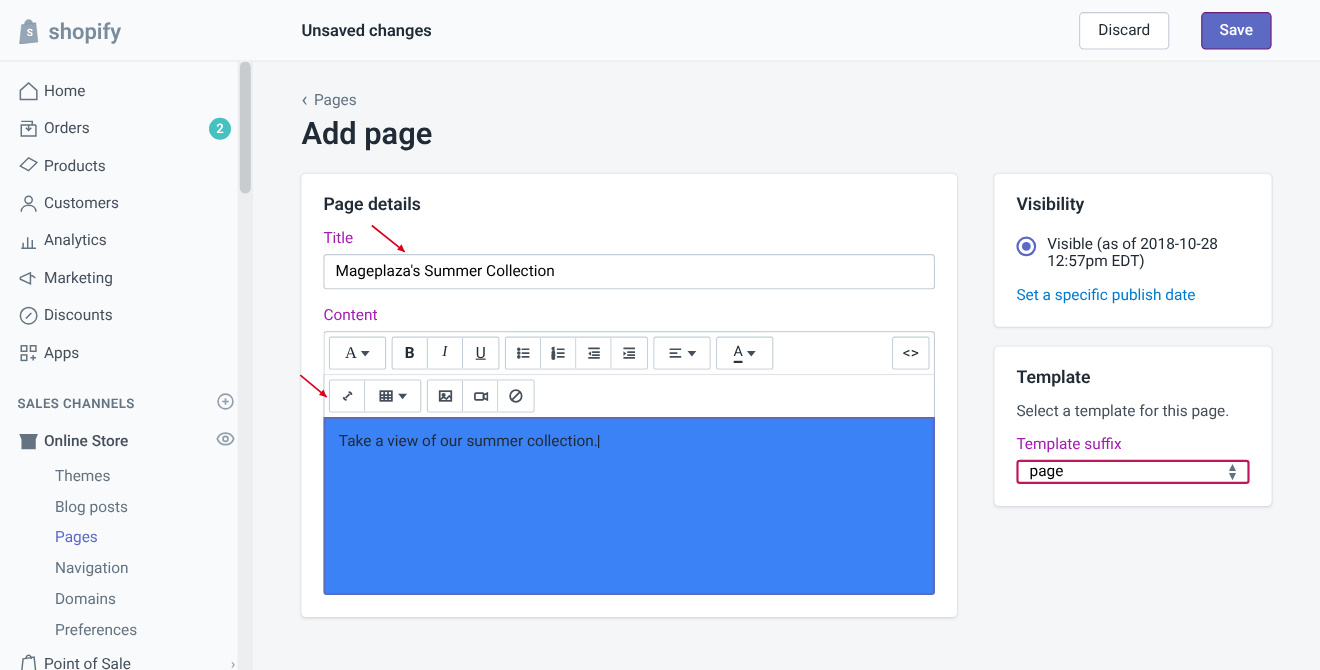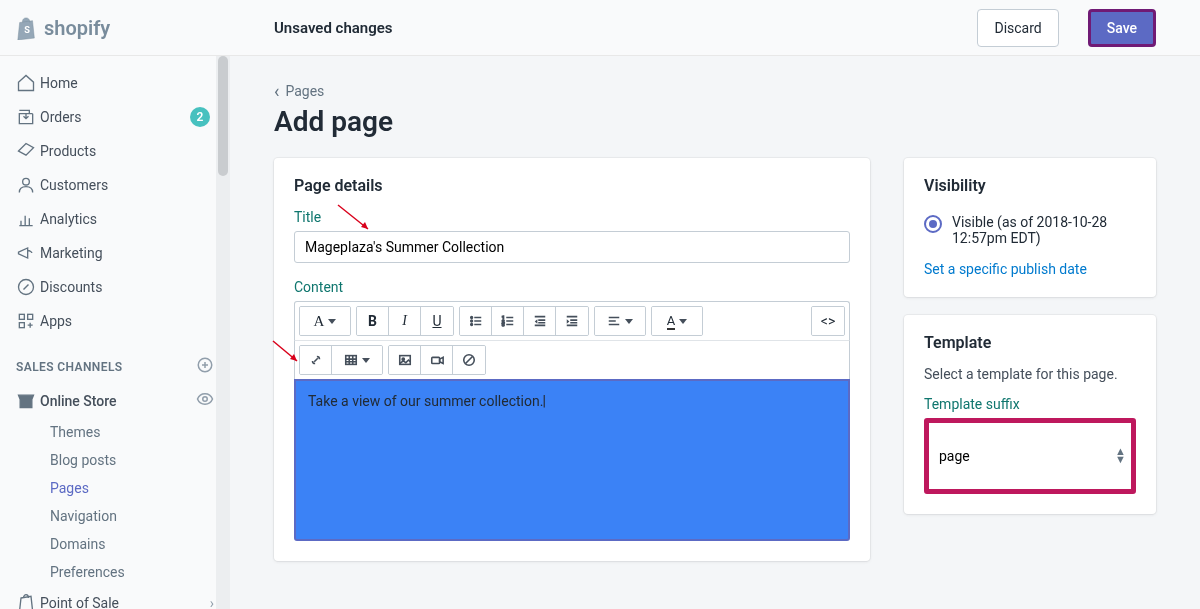--- a/index.html
+++ b/index.html
@@ -5,21 +5,21 @@
 * { box-sizing: border-box; margin: 0; padding: 0; }
 body { font-family: -apple-system, BlinkMacSystemFont, "Segoe UI", Roboto, sans-serif; background: #f4f6f8; color: #212b36; font-size: 14px; }
 .topbar { position: fixed; top: 0; left: 0; right: 0; height: 56px; background: #f9fafb; display: flex; align-items: center; z-index: 100; border-bottom: 1px solid #e8e8e8; }
 .topbar-logo { width: 230px; display: flex; align-items: center; padding-left: 16px; }
 .brand { display: flex; align-items: center; gap: 6px; color: #798c9c; font-weight: 600; font-size: 20px; }
 .brand .bag { width: 22px; height: 24px; }
 .topbar-status { flex: 0 0 auto; padding-left: 44px; font-weight: 600; color: #212b36; font-size: 15px; }
 .topbar-actions { margin-left: auto; display: flex; gap: 8px; padding-right: 44px; }
 .btn { border-radius: 4px; padding: 8px 16px; font-size: 14px; cursor: pointer; font-family: inherit; margin-left: 21px; }
 .btn-secondary { background: #fff; border: 1px solid #c4cdd5; color: #212b36; }
-.btn-primary { background: #5c6ac4; border: 3px solid #701a75; color: #fff; font-weight: 500; }
+.btn-primary { background: #5c6ac4; border: 1px solid #701a75; color: #fff; font-weight: 500; }
 .layout { display: flex; padding-top: 56px; min-height: 100vh; }
 .sidebar { width: 230px; background: #f9fafb; padding-top: 10px; position: relative; }
 .scroll-track { position: absolute; right: 0; top: 0; bottom: 0; width: 14px; background: #eceef0; }
 .scroll-thumb { position: absolute; right: 2px; width: 10px; height: 120px; top: 0; background: #c9cccf; border-radius: 5px; }
 .nav-item { display: flex; align-items: center; padding: 7px 16px; color: #454f5b; cursor: pointer; gap: 4px; font-size: 14px; }
 .nav-icon { width: 20px; height: 20px; display: flex; align-items: center; justify-content: center; color: #637381; }
 .nav-icon svg { width: 20px; height: 20px; stroke: currentColor; fill: none; stroke-width: 1.6; }
 .nav-label { flex: 1; }
 .nav-badge { background: #47c1bf; color: #fff; border-radius: 50%; width: 20px; height: 20px; display: flex; align-items: center; justify-content: center; font-size: 12px; font-weight: 600; margin-right: 4px; }
 .nav-section { font-size: 12px; font-weight: 600; color: #637381; padding: 18px 16px 6px; display: flex; align-items: center; letter-spacing: 0.4px; }
@@ -28,42 +28,42 @@
 .sub-item { padding: 6px 16px 6px 50px; color: #637381; cursor: pointer; font-size: 14px; }
 .sub-item.active { color: #5c6ac4; }
 .main { flex: 1; padding: 24px 44px; }
 .breadcrumb { display: flex; align-items: center; color: #637381; gap: 6px; font-size: 14px; cursor: pointer; margin-bottom: 4px; }
 .page-title { font-size: 28px; font-weight: 600; margin: 4px 0 20px; }
 .cols { display: flex; gap: 34px; align-items: flex-start; }
 .col-main { flex: 1; }
 .col-side { width: 252px; display: flex; flex-direction: column; gap: 18px; }
 .card { background: #fff; border-radius: 4px; box-shadow: 0 0 0 1px rgba(63,63,68,0.05), 0 1px 3px rgba(63,63,68,0.1); padding: 18px 20px 20px; }
 .card-title { font-size: 16px; font-weight: 600; margin-bottom: 14px; }
-.field-label { font-size: 14px; color: #0f766e; margin-bottom: 6px; display: block; }
+.field-label { font-size: 14px; color: #a21caf; margin-bottom: 6px; display: block; }
 .text-input { width: 100%; border: 1px solid #c4cdd5; border-radius: 3px; padding: 7px 10px; font-size: 14px; font-family: inherit; }
 .title-row { position: relative; }
 .red-arrow { position: absolute; pointer-events: none; }
 .toolbar-wrap { border: 1px solid #c4cdd5; border-bottom: none; border-radius: 3px 3px 0 0; background: #fff; padding: 4px; display: flex; gap: 5px; flex-wrap: wrap; align-items: center; position: relative; }
 .tb-group { display: flex; border: 1px solid #c4cdd5; border-radius: 2px; overflow: hidden; }
 .tb-btn { background: #fff; border: none; border-right: 1px solid #c4cdd5; width: 32px; height: 28px; display: flex; align-items: center; justify-content: center; cursor: pointer; font-family: inherit; font-size: 14px; color: #212b36; }
 .tb-btn:last-child { border-right: none; }
 .tb-btn.wide { width: 50px; gap: 4px; }
 .tb-btn svg { width: 14px; height: 14px; stroke: #454f5b; fill: none; stroke-width: 1.8;}
 .caret { width: 0; height: 0; border-left: 4px solid transparent; border-right: 4px solid transparent; border-top: 5px solid #454f5b; }
 .html-btn { margin-left: auto; }
 .second-row { border: 1px solid #c4cdd5; border-top: 1px solid #e0e4e8; border-bottom: none; background: #fff; padding: 4px; display: flex; gap: 5px; position: relative; }
 .editor { border: 2px solid #5c6ac4; border-radius: 0 0 3px 3px; min-height: 162px; padding: 12px; font-size: 14px; background: #3b82f6; position: relative; }
 .radio-row { display: flex; align-items: flex-start; gap: 10px; padding: 5px 0; cursor: pointer; }
 .radio { width: 18px; height: 18px; border: 2px solid #8a8a8a; border-radius: 50%; flex-shrink: 0; position: relative; margin-top: 1px;}
 .radio.checked { border-color: #5c6ac4; }
 .radio.checked::after { content: ""; position: absolute; inset: 3px; background: #5c6ac4; border-radius: 50%; }
 .link { color: #007ace; cursor: pointer; padding-top: 10px; display: inline-block; }
 .helper { color: #454f5b; margin: 4px 0 14px; font-size: 14px; }
 .select-wrap { position: relative; }
-.select { width: 100%; border: 5px solid #be185d; border-radius: 3px; padding: 25px 10px; font-size: 14px; background: #fff; appearance: none; font-family: inherit; }
+.select { width: 100%; border: 2px solid #be185d; border-radius: 3px; padding: 1px 10px; font-size: 14px; background: #fff; appearance: none; font-family: inherit; }
 .select-caret { position: absolute; right: 10px; top: 50%; transform: translateY(-50%); color: #637381; font-size: 11px; line-height: 0.7; }
 .cursor-bar::after { content: "|"; color: #222; margin-left: -1px; }
 </style>
 </head>
 <body>
 
 <div class="topbar">
   <div class="topbar-logo">
     <div class="brand">
       <svg class="bag" viewBox="0 0 24 26" fill="#798c9c">

